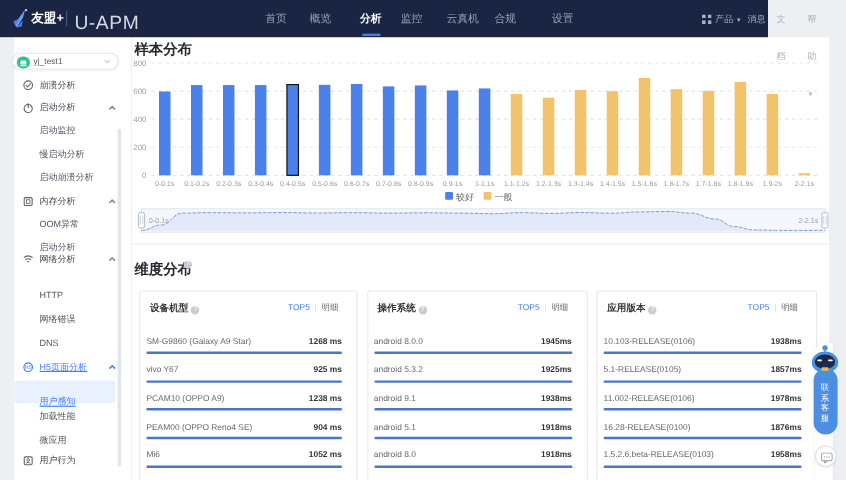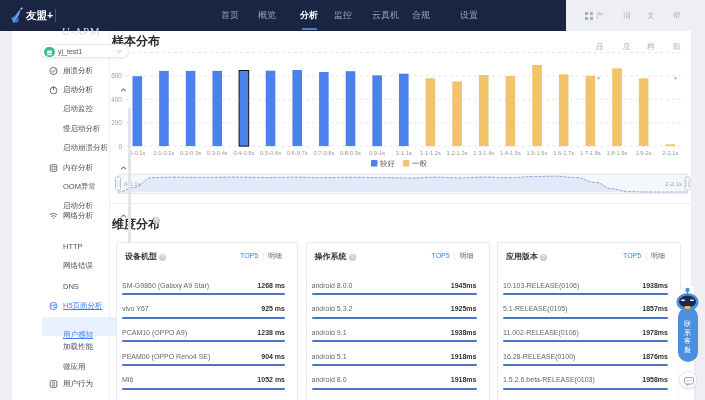--- a/index.html
+++ b/index.html
@@ -1,21 +1,21 @@
 <!DOCTYPE html>
 <html><head>
 <meta charset="utf-8">
 <style>
   * { margin:0; padding:0; box-sizing:border-box; }
   html,body { width:705px; height:400px; overflow:hidden; background:#EDEFF3; font-family:"Liberation Sans",sans-serif; }
   #app { position:relative; width:705px; height:400px; }
   .abs { position:absolute; }
 
   
-  #hdr { position:absolute; left:0; top:0; width:566px; height:31px; background:#1A2544; }
+  #hdr { position:absolute; left:0; top:0; width:640px; height:31px; background:#1A2544; }
   .nav { position:absolute; top:0; height:31px; line-height:31px; font-size:9px; color:#96A0B8; text-align:center; }
   .nav.on { color:#FFFFFF; font-weight:bold; }
   #navline { position:absolute; left:302px; top:28px; width:15px; height:2px; background:#4D7BD9; }
   .hmeta { position:absolute; top:0; height:31px; line-height:31px; font-size:7.5px; color:#A6AFC4; }
 
   
   #side { position:absolute; left:12px; top:31px; width:98px; height:369px; background:#fff; }
   .mrow { position:absolute; left:0; width:98px; height:18px; font-size:7.5px; color:#404652; }
   .mrow .txt { position:absolute; left:21px; top:50%; transform:translateY(-50%); white-space:nowrap; }
   .mrow.sub .txt { color:#4D5361; }
@@ -158,21 +158,21 @@
 
   <div id="hdr">
     <svg class="abs" style="left:10px;top:7px" width="13" height="17" viewBox="0 0 13 17">
       <path d="M2 13 L11 1 L9 8 L4 16 Z" fill="#6AA0F0"></path>
       <path d="M1 11 L7 8 L3 14 Z" fill="#4D82E8"></path>
       <path d="M4 16 L9 10 L8 15 Z" fill="#4D82E8"></path>
       <circle cx="11.7" cy="1.5" r="0.9" fill="#CFE0FF"></circle>
     </svg>
     <div class="abs" style="left:26px; top:0; height:31px; line-height:31px; font-size:10.5px; color:#fff; font-weight:bold;">友盟+</div>
     <div class="abs" style="left:55px; top:9px; width:1px; height:13px; background:#47536F;"></div>
-    <div class="abs" style="left:62px; top:16px; height:31px; line-height:31px; font-size:11px; color:#D5DAE4; letter-spacing:0.5px;font-family:Liberation Serif, serif;">U-APM</div>
+    <div class="abs" style="left:62px; top:4px; height:31px; line-height:31px; font-size:16px; color:#D5DAE4; letter-spacing:0.5px;">U-APM</div>
     <div class="nav" style="left:221px; width:18px;">首页</div>
     <div class="nav" style="left:258px; width:18px;">概览</div>
     <div class="nav on" style="left:300px; width:18px;">分析</div>
     <div id="navline"></div>
     <div class="nav" style="left:334px; width:18px;">监控</div>
     <div class="nav" style="left:372px; width:27px;">云真机</div>
     <div class="nav" style="left:412px; width:18px;">合规</div>
     <div class="nav" style="left:460px; width:18px;">设置</div>
     <svg class="abs" style="left:585px; top:12px" width="8" height="8" viewBox="0 0 8 8">
       <g fill="#A6AFC4">
@@ -181,21 +181,21 @@
           <rect x="0" y="5" width="3" height="3"></rect>
           <rect x="5" y="5" width="3" height="3"></rect>
         </g>
     </svg>
     <div class="hmeta" style="left:596px;">产品 <span style="font-size:5px;">▼</span></div>
     <div class="hmeta" style="left:623px;">消息</div>
     <div class="hmeta" style="left:647px;">文档</div>
     <div class="hmeta" style="left:673px;">帮助 <span style="font-size:5px;">▼</span></div>
   </div>
 
-  <div id="side2" class="abs" style="left:12px; top:31px; width:114px; height:369px;margin-left:30px;">
+  <div id="side2" class="abs" style="left:12px; top:31px; width:114px; height:369px;">
     <div id="selbg"></div>
     <div id="selpill">
       <div id="selgreen"></div>
       <svg class="abs" style="left:5px; top:3.5px;" width="7" height="7" viewBox="0 0 7 7">
         <path d="M0.8 4.2 a2.7 2.7 0 0 1 5.4 0 Z" fill="#fff"></path>
         <line x1="1.6" y1="1.2" x2="2.3" y2="2" stroke="#fff" stroke-width="0.6"></line>
         <line x1="5.4" y1="1.2" x2="4.7" y2="2" stroke="#fff" stroke-width="0.6"></line>
         <rect x="0.9" y="4.7" width="5.2" height="1.6" rx="0.8" fill="#fff"></rect>
       </svg>
       <div id="seltext">yj_test1</div>

